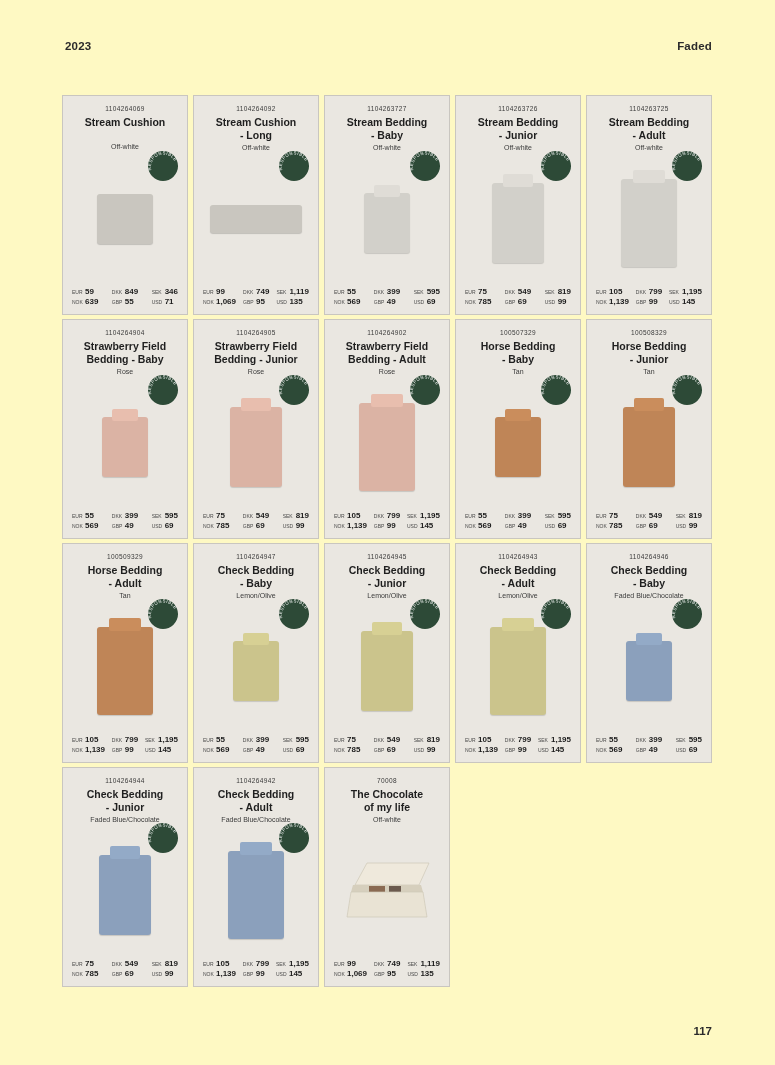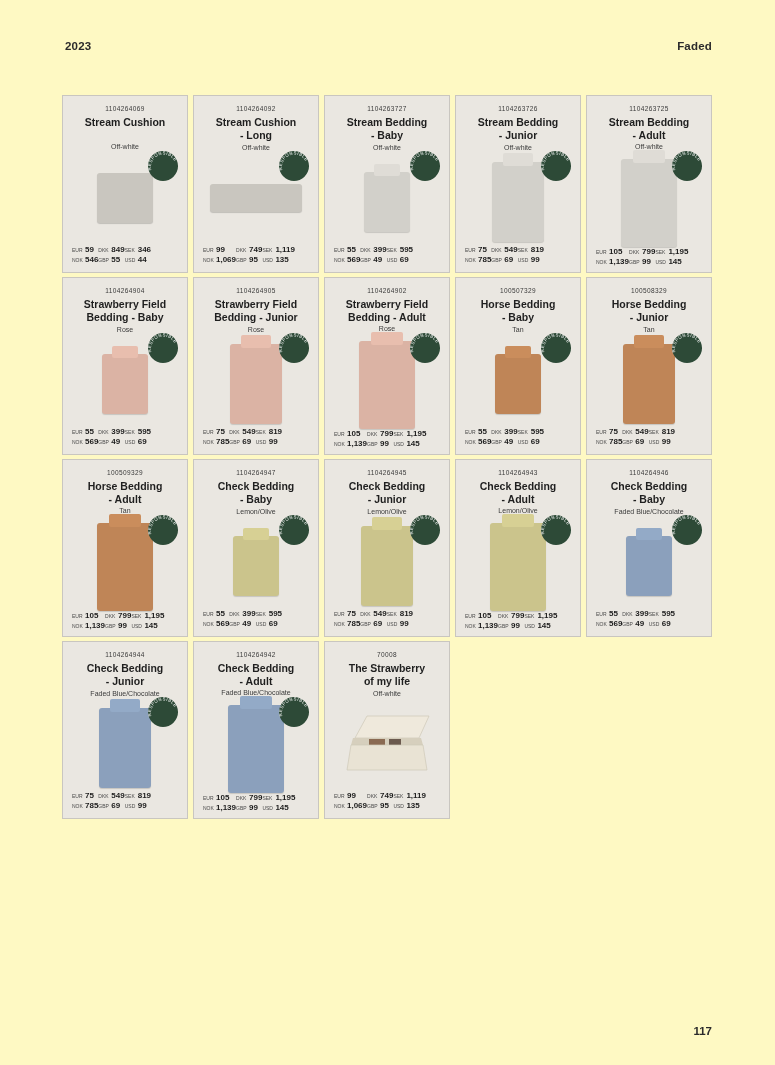--- a/index.html
+++ b/index.html
@@ -17,21 +17,21 @@
   .page-footer{
     position:absolute;bottom:28px;right:63px;
     font-size:11.5px;font-weight:700;color:#2b2b2b;margin-left:45px;
   }
   .grid{
     position:absolute;left:62px;top:95px;width:652px;
     display:grid;grid-template-columns:repeat(5,126px);
     column-gap:5px;row-gap:4px;
   }
   .card{
-    position:relative;height:178px;box-sizing:border-box;
+    position:relative;height:220px;box-sizing:border-box;
     background:#eae7e1;border:1px solid #c9c6c0;
     display:flex;flex-direction:column;align-items:center;
     padding:9px 6px 8px;
   }
   .sku{font-size:6.5px;letter-spacing:.4px;color:#3a3a3a;margin-bottom:4px;}
   .title{
     margin:0;font-size:10.5px;font-weight:700;line-height:1.22;
     text-align:center;white-space:pre-line;min-height:25px;color:#1f1f1f;
   }
   .colorname{font-size:7px;color:#3a3a3a;margin-top:2px;}
@@ -55,21 +55,21 @@
   }
   .check{
     background-image:
       repeating-linear-gradient(90deg, rgba(255,255,255,.4) 0 1px, transparent 1px 5px),
       repeating-linear-gradient(0deg, rgba(255,255,255,.4) 0 1px, transparent 1px 5px),
       repeating-linear-gradient(90deg, rgba(70,50,35,.2) 0 1px, transparent 1px 11px),
       repeating-linear-gradient(0deg, rgba(70,50,35,.2) 0 1px, transparent 1px 11px);
   }
   .badge{position:absolute;top:52px;right:6px;width:36px;height:36px;transform:rotate(-22deg);}
   .prices{
-    margin-top:auto;width:100%;display:flex;
+    margin-top:auto;width:100%;display:flex;justify-content:space-between;
     padding:0 3px;box-sizing:border-box;
   }
   .price-col{display:flex;flex-direction:column;gap:1px;}
   .price-row{display:flex;align-items:baseline;gap:2px;}
   .cur{font-size:5px;color:#4a4a4a;min-width:11px;}
   .val{font-size:8px;font-weight:700;color:#1d1d1d;}
 </style>
 </head>
 <body>
 
@@ -88,41 +88,41 @@
           <div class="cushion-square speckle" style="background: rgb(201, 198, 191);"></div>
         </div>
     <div class="prices">
           <div class="price-col">
             <div class="price-row">
               <span class="cur">EUR</span>
               <span class="val">59</span>
             </div>
             <div class="price-row">
               <span class="cur">NOK</span>
-              <span class="val">546</span>
+              <span class="val">639</span>
             </div>
           </div>
           <div class="price-col">
             <div class="price-row">
               <span class="cur">DKK</span>
               <span class="val">849</span>
             </div>
             <div class="price-row">
               <span class="cur">GBP</span>
               <span class="val">55</span>
             </div>
           </div>
           <div class="price-col">
             <div class="price-row">
               <span class="cur">SEK</span>
               <span class="val">346</span>
             </div>
             <div class="price-row">
               <span class="cur">USD</span>
-              <span class="val">44</span>
+              <span class="val">71</span>
             </div>
           </div>
         </div>
   <div class="badge"><svg width="36" height="36" viewBox="0 0 36 36">
             <circle cx="18" cy="18" r="15" fill="#2d4a37"></circle>
             <defs>
               <path id="arc0" d="M 5.5,19 A 12.5,12.5 0 0 1 30.5,19" fill="none"></path>
             </defs>
             <text font-size="4.3" font-family="Liberation Sans, sans-serif" fill="#ffffff" letter-spacing="0.6"><textPath href="#arc0" startOffset="4%">RESPONSIBLE</textPath></text>
           </svg></div>
@@ -935,21 +935,21 @@
   <div class="badge"><svg width="36" height="36" viewBox="0 0 36 36">
             <circle cx="18" cy="18" r="15" fill="#2d4a37"></circle>
             <defs>
               <path id="arc16" d="M 5.5,19 A 12.5,12.5 0 0 1 30.5,19" fill="none"></path>
             </defs>
             <text font-size="4.3" font-family="Liberation Sans, sans-serif" fill="#ffffff" letter-spacing="0.6"><textPath href="#arc16" startOffset="4%">RESPONSIBLE</textPath></text>
           </svg></div>
       </article>
       <article class="card">
     <div class="sku">70008</div>
-    <h3 class="title">The Strawberry
+    <h3 class="title">The Chocolate
 of my life</h3>
     <div class="colorname">Off-white</div>
     <div class="image-area">
           <div><svg width="96" height="60" viewBox="0 0 96 60">
               <polygon points="16,26 80,26 90,4 28,4" fill="#efe9dc" stroke="#cfc8b8" stroke-width="0.7"></polygon>
               <polygon points="14,26 82,26 84,33 12,33" fill="#d6cfbd"></polygon>
               <rect x="30" y="27" width="16" height="6" fill="#8a6a52"></rect>
               <rect x="50" y="27" width="12" height="6" fill="#6b5a4e"></rect>
               <polygon points="12,33 84,33 88,58 8,58" fill="#e9e3d4" stroke="#cfc8b8" stroke-width="0.7"></polygon>
             </svg></div>

